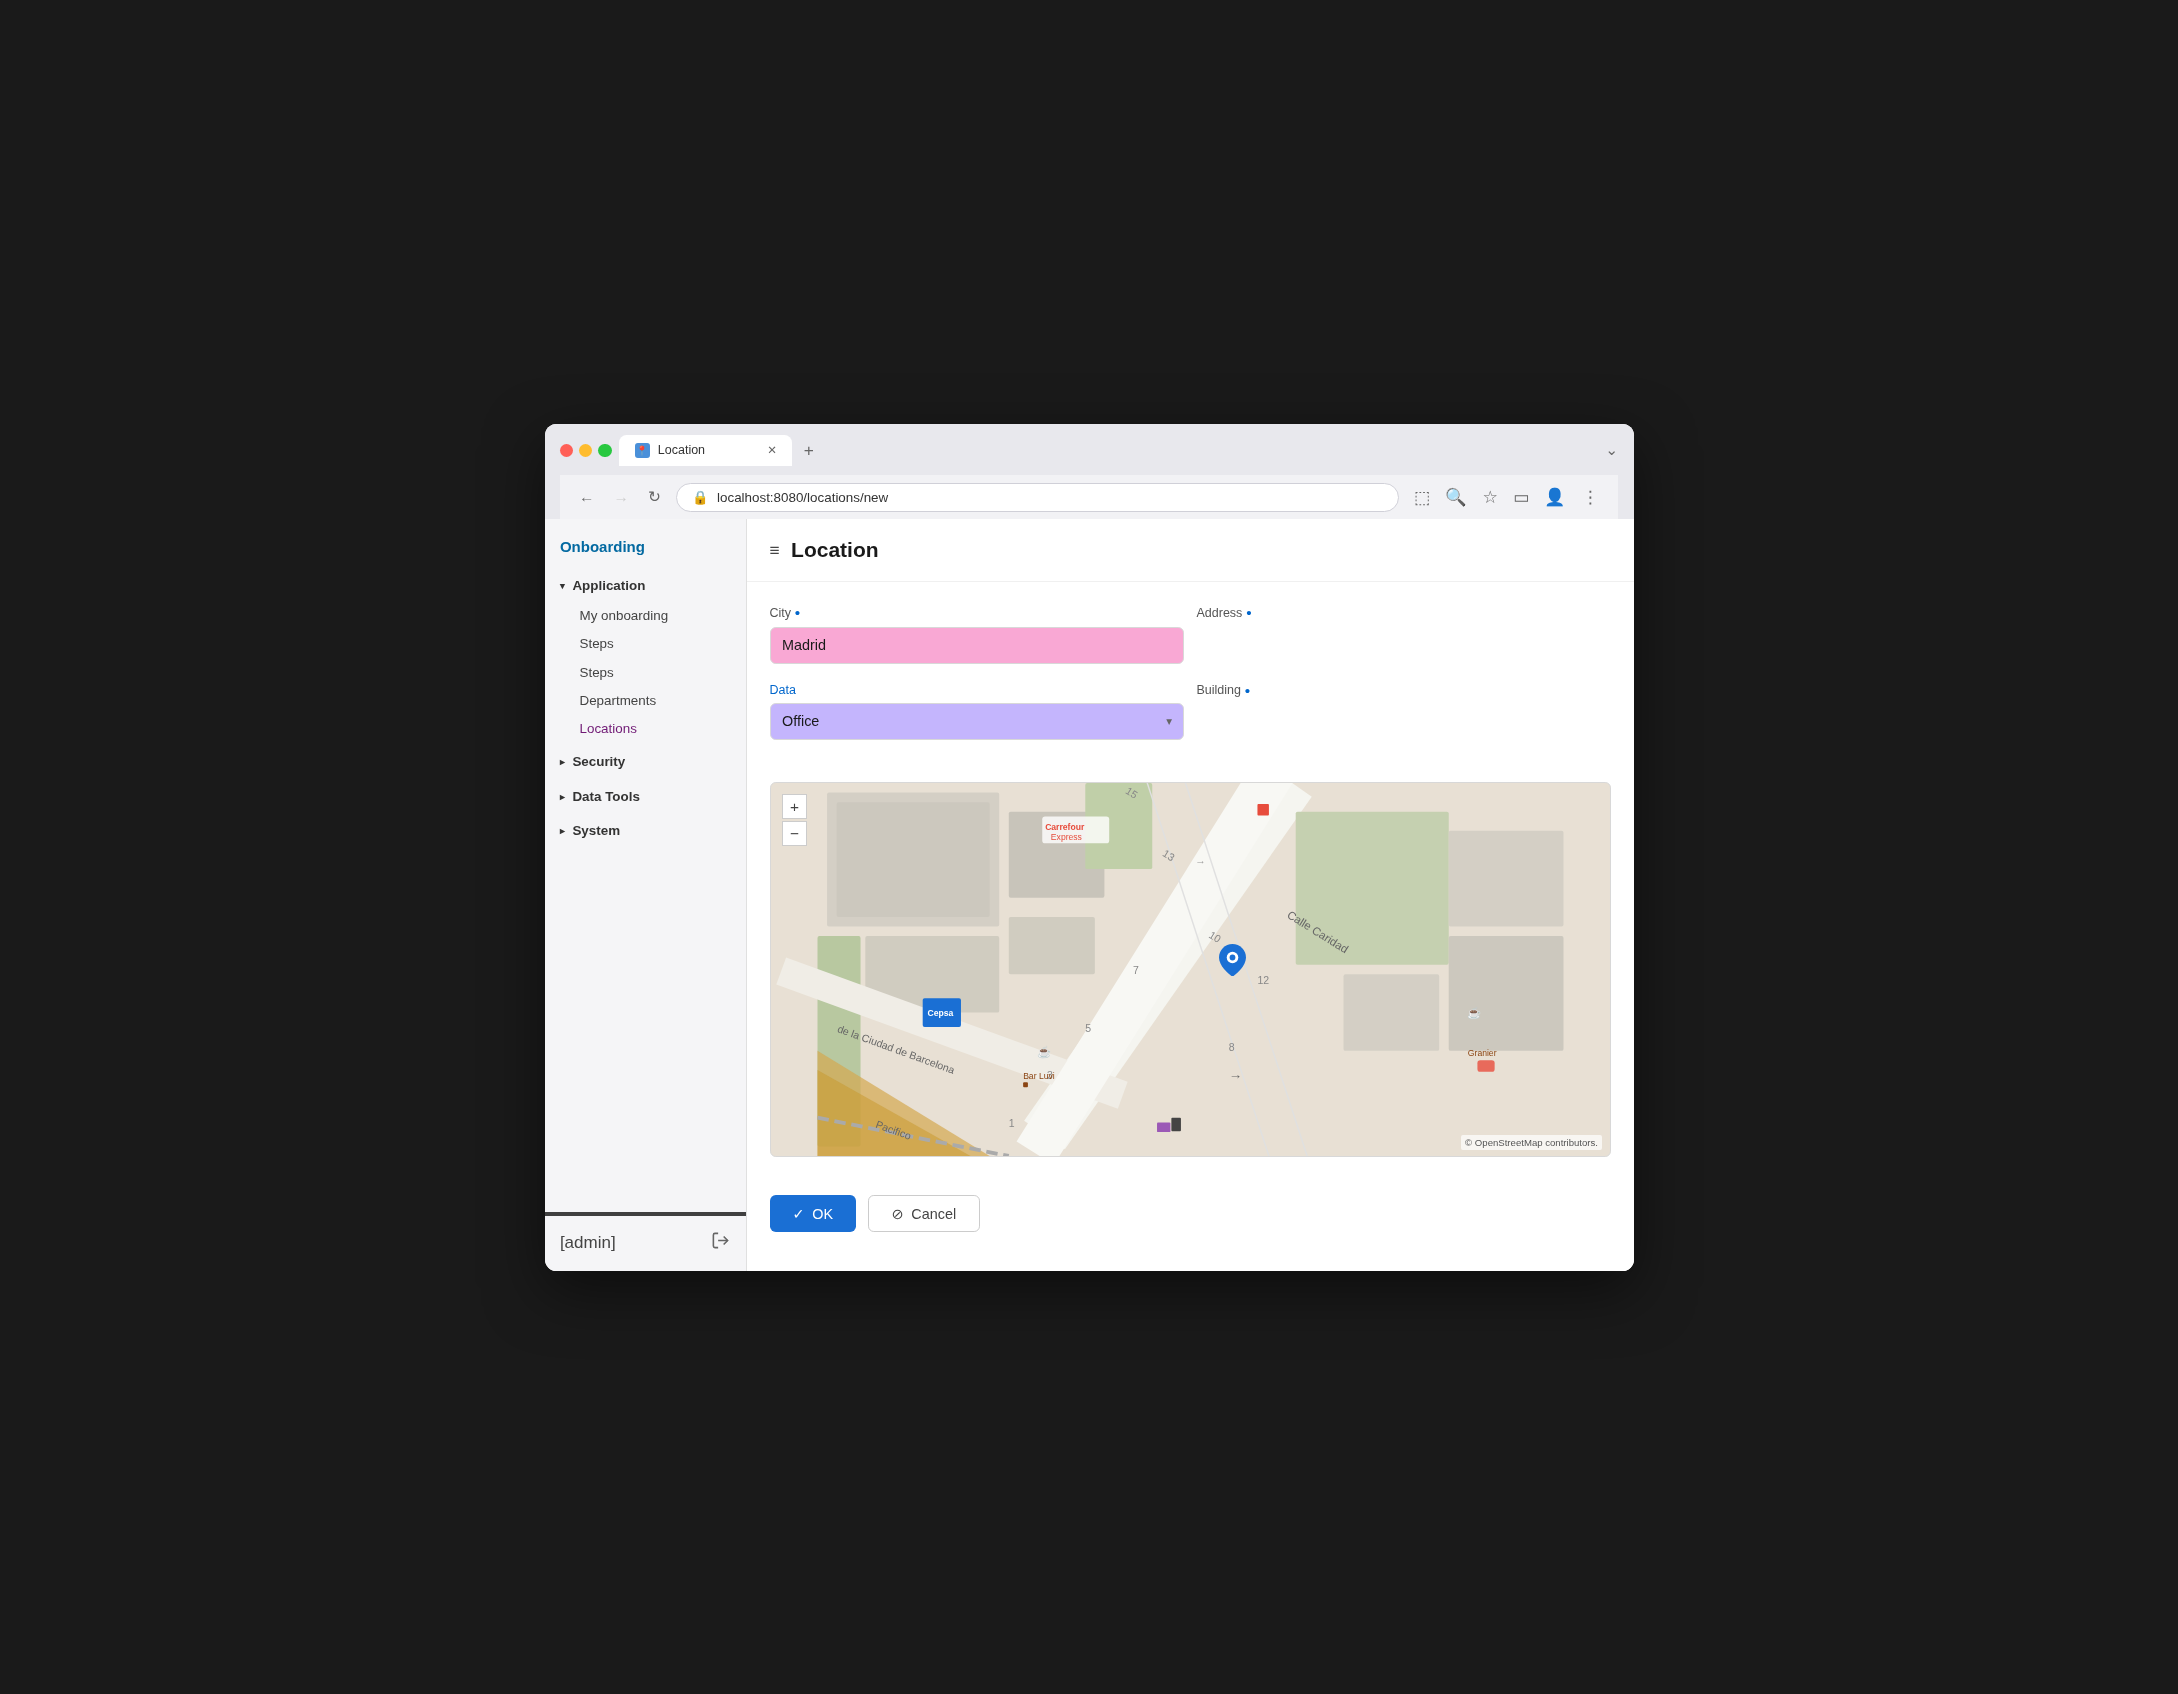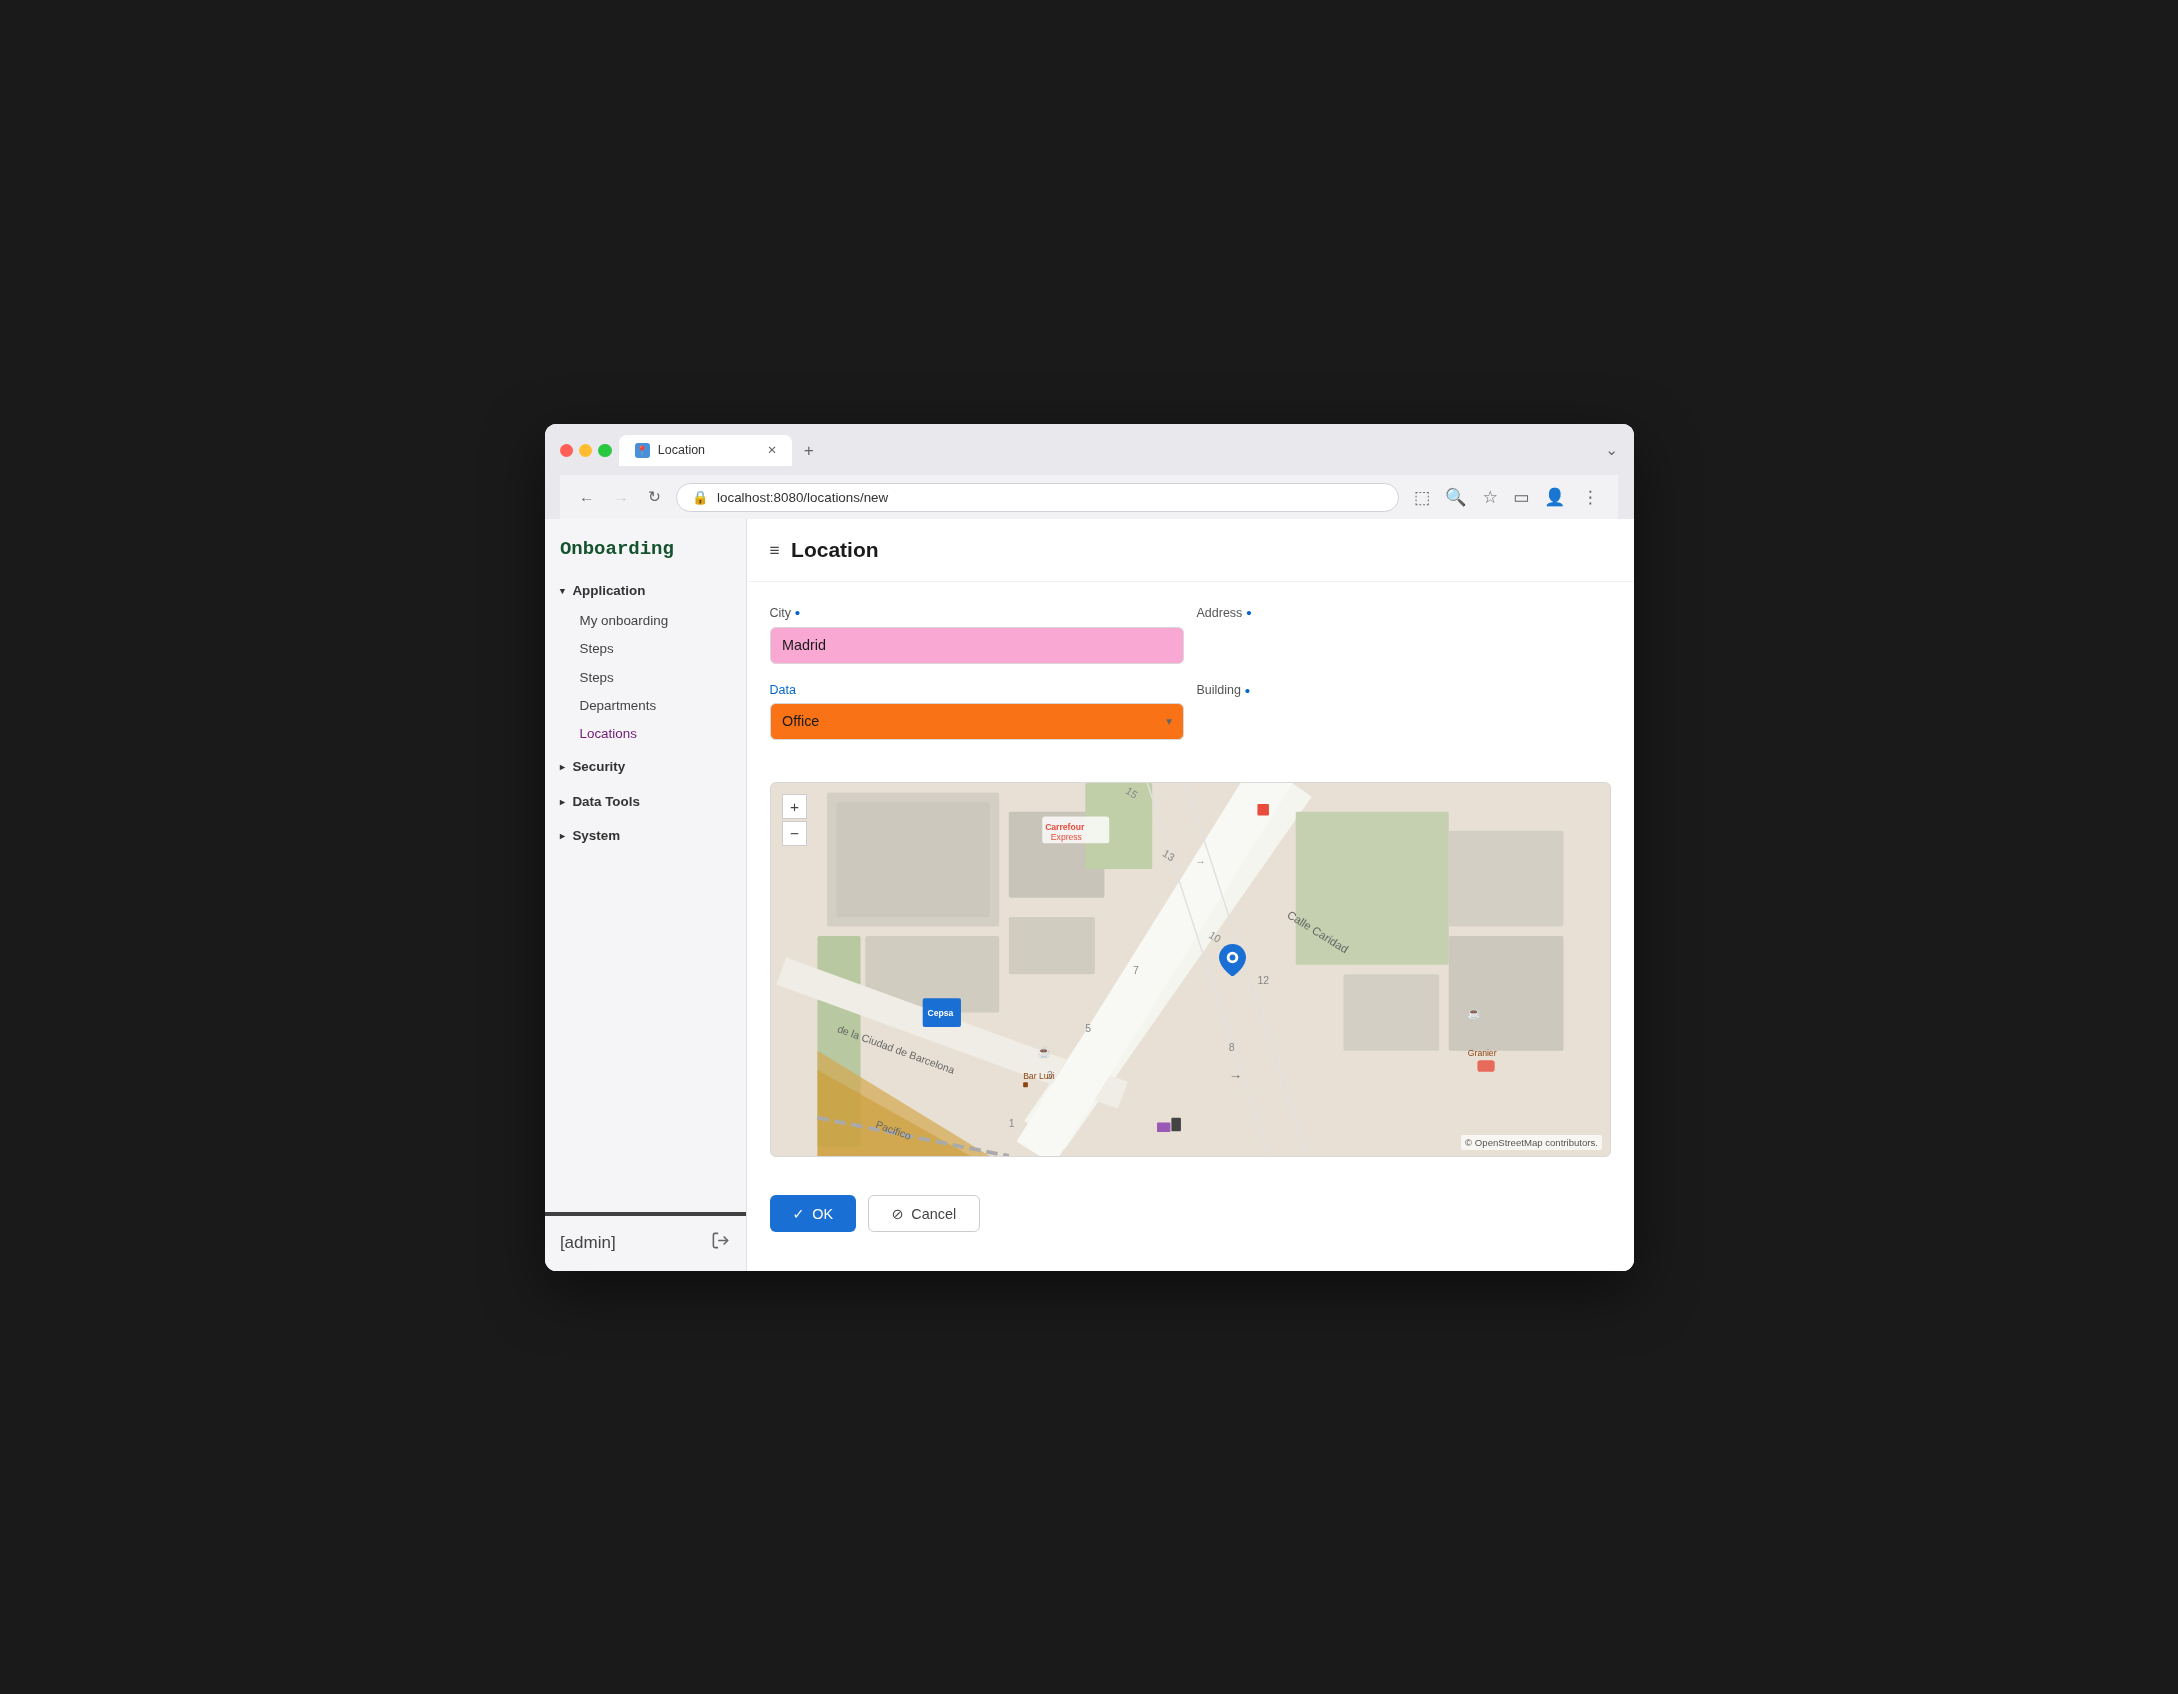--- a/index.html
+++ b/index.html
@@ -91,24 +91,23 @@
       width: 202px;
       background: #f5f5f7;
       border-right: 1px solid #e0e0e0;
       display: flex;
       flex-direction: column;
       flex-shrink: 0;
       overflow-y: auto;
     }
     .sidebar-header {
       padding: 19px 15.4px 15.4px;
-      font-size: 19px;
+      font-size: 15px;
       font-weight: 700;
-      color: #14532d;
-      font-family: Liberation Mono, monospace;
+      color: #0369a1;
     }
     .sidebar-section { margin-bottom: 3.8px; }
     .sidebar-section-header {
       display: flex;
       align-items: center;
       gap: 7.7px;
       padding: 7.7px 15.4px;
       font-size: 13.4px;
       font-weight: 600;
       color: #333;
@@ -171,21 +170,21 @@
       outline: none;
     }
     .form-select-wrapper { position: relative; }
     .form-select {
       width: 100%;
       padding: 9.6px 11.5px;
       border: 1px solid #d8d8d8;
       border-radius: 5.8px;
       font-size: 14.4px;
       color: #1a1a1a;
-      background: #f97316;
+      background: #c4b5fd;
       appearance: none;
       outline: none;
       cursor: pointer;
     }
     .select-chevron {
       position: absolute;
       right: 11.5px;
       top: 50%;
       transform: translateY(-50%);
       color: #666;

